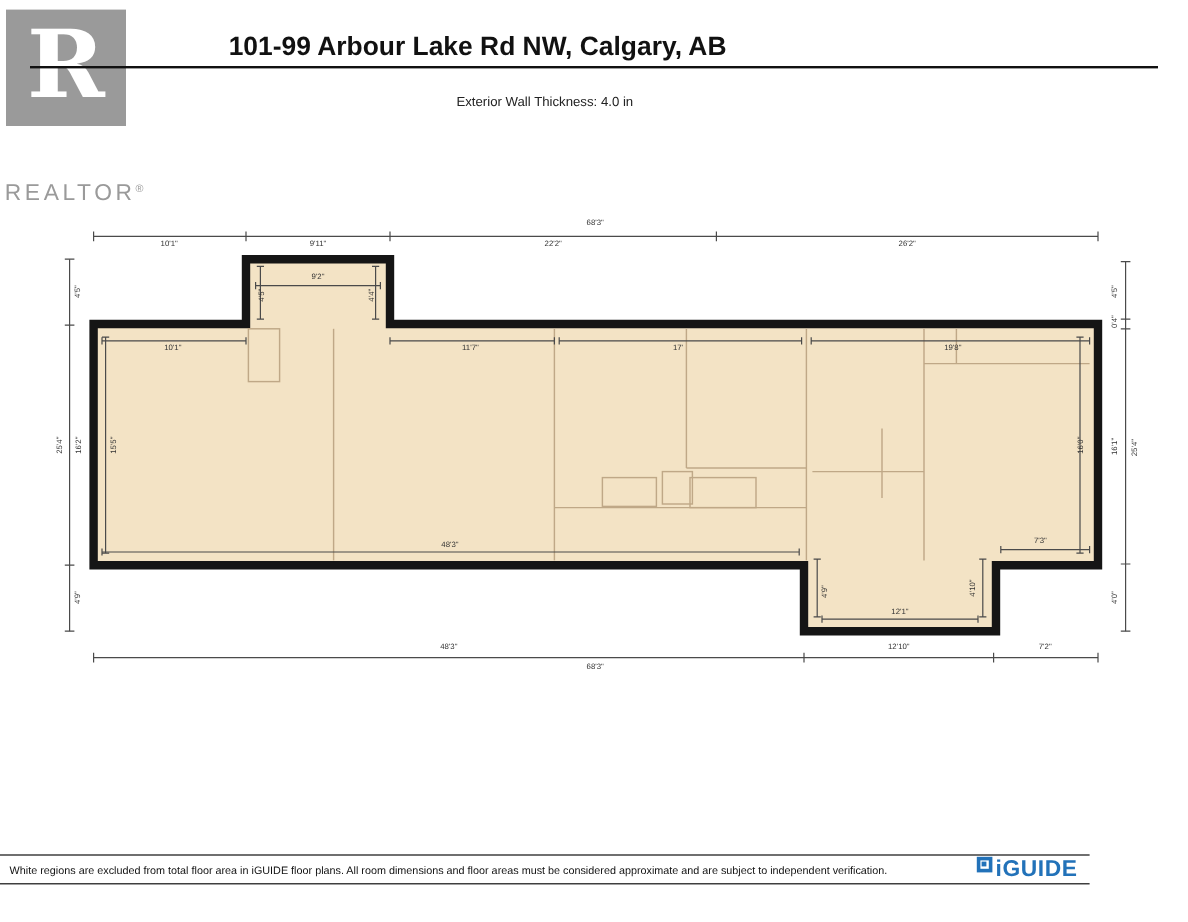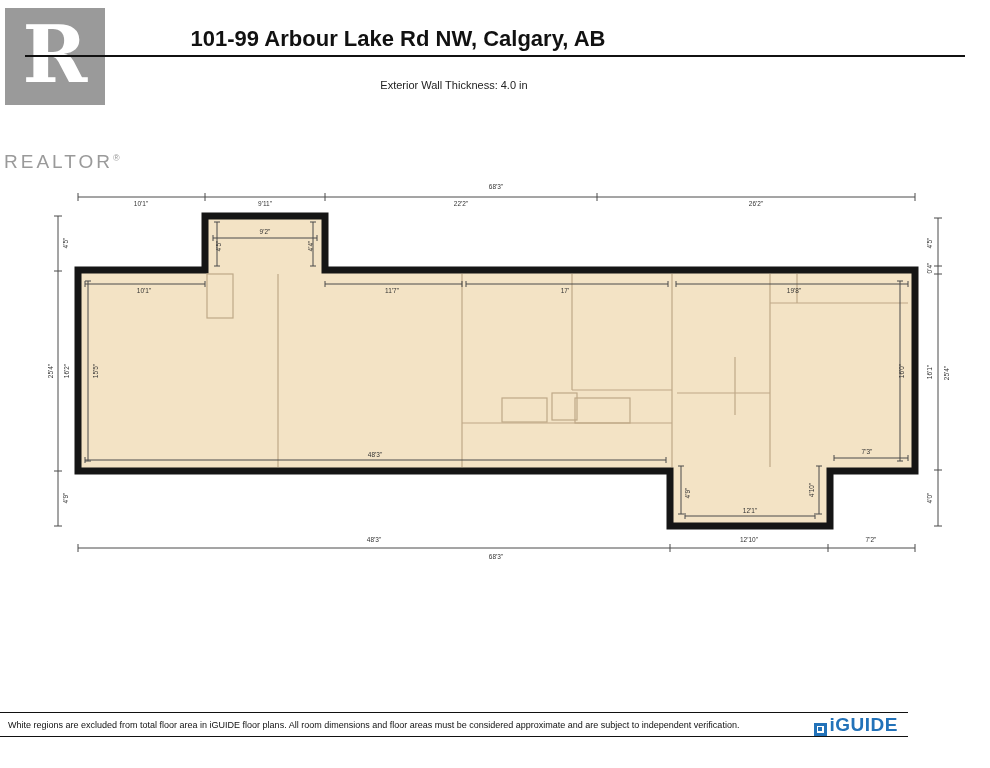--- a/index.html
+++ b/index.html
@@ -26,21 +26,21 @@
        transform:translate(-50%,-50%);line-height:1;z-index:4;}
   .dim.v{transform:translate(-50%,-50%) rotate(-90deg);}
 
   
   #prepared{position:absolute;left:0;top:685px;width:990px;text-align:center;
             font-size:10px;color:#222;}
   #footer-bar{position:absolute;left:0;top:712px;width:908px;height:25px;
               border-top:1.5px solid #111;border-bottom:1.5px solid #111;
               display:flex;align-items:center;box-sizing:border-box;}
   #disclaimer{font-size:9px;color:#111;padding-left:8px;flex:1;}
-  #iguide-logo{display:flex;align-items:flex-end;gap:3px;padding-right:10px;}
+  #iguide-logo{display:flex;align-items:flex-start;gap:3px;padding-right:10px;}
   #iguide-mark{width:13px;height:13px;border:3px solid #2272b9;box-sizing:border-box;
                display:flex;align-items:center;justify-content:center;}
   #iguide-mark .dot{width:4px;height:4px;background:#2272b9;}
   #iguide-name{font-size:19px;font-weight:bold;color:#2272b9;letter-spacing:0.5px;}
 </style>
 </head>
 <body>
 
 <div id="page">
 

